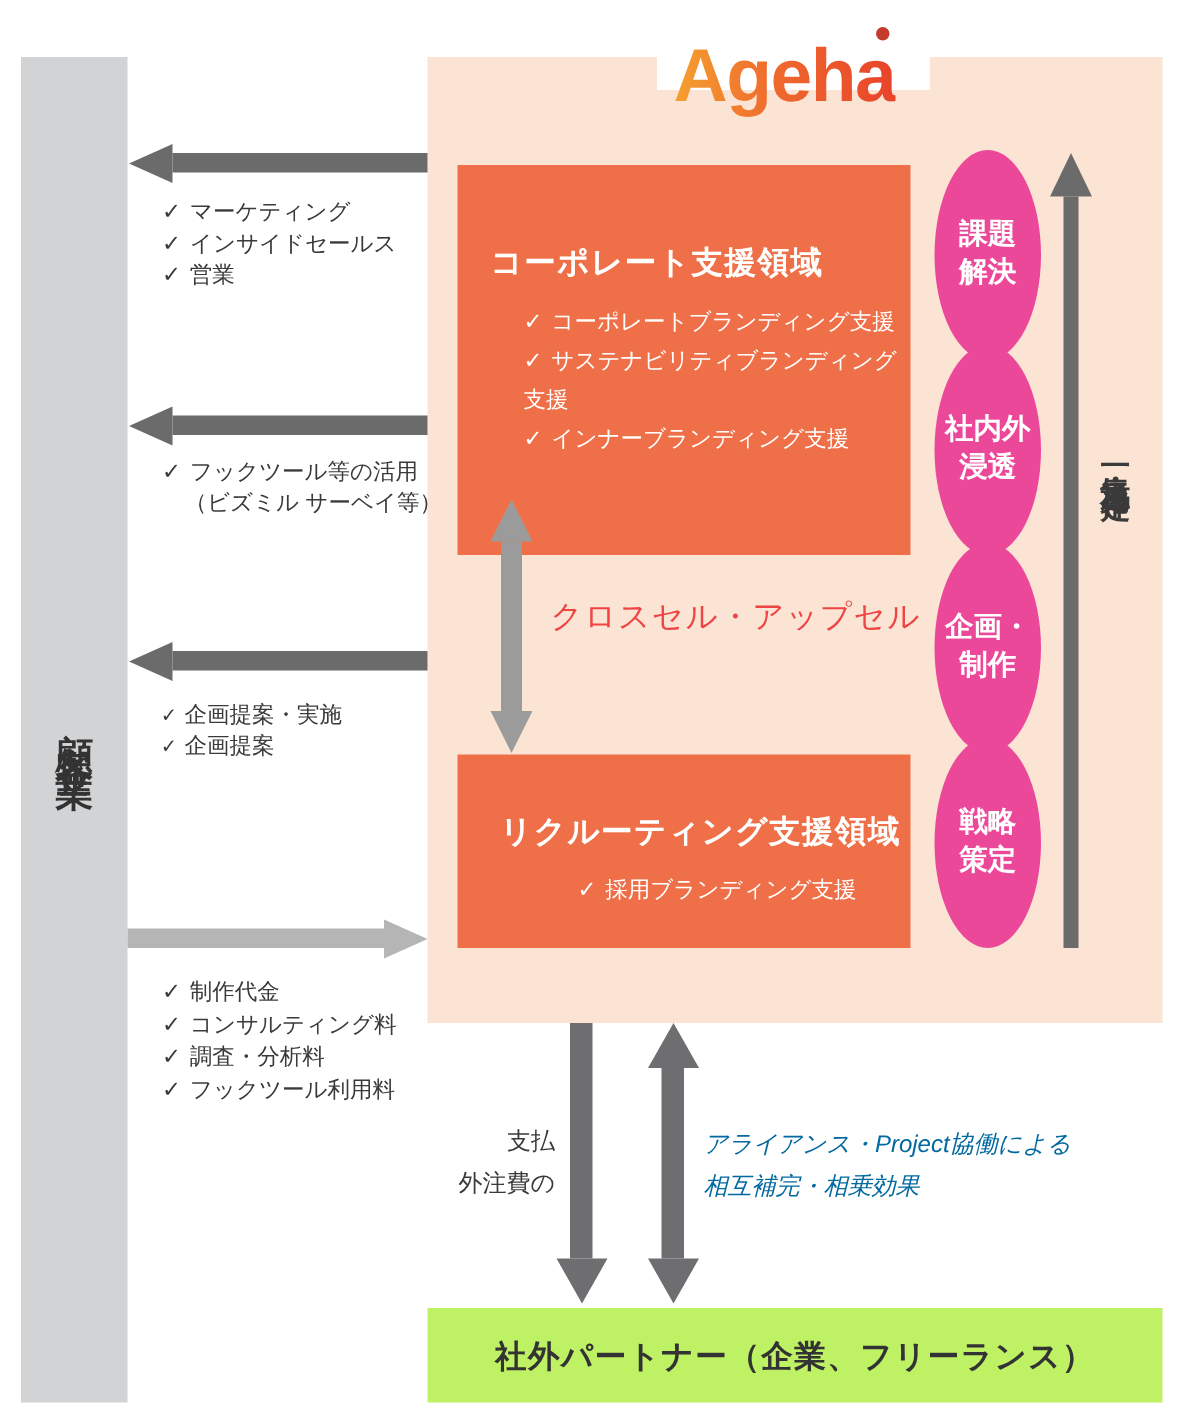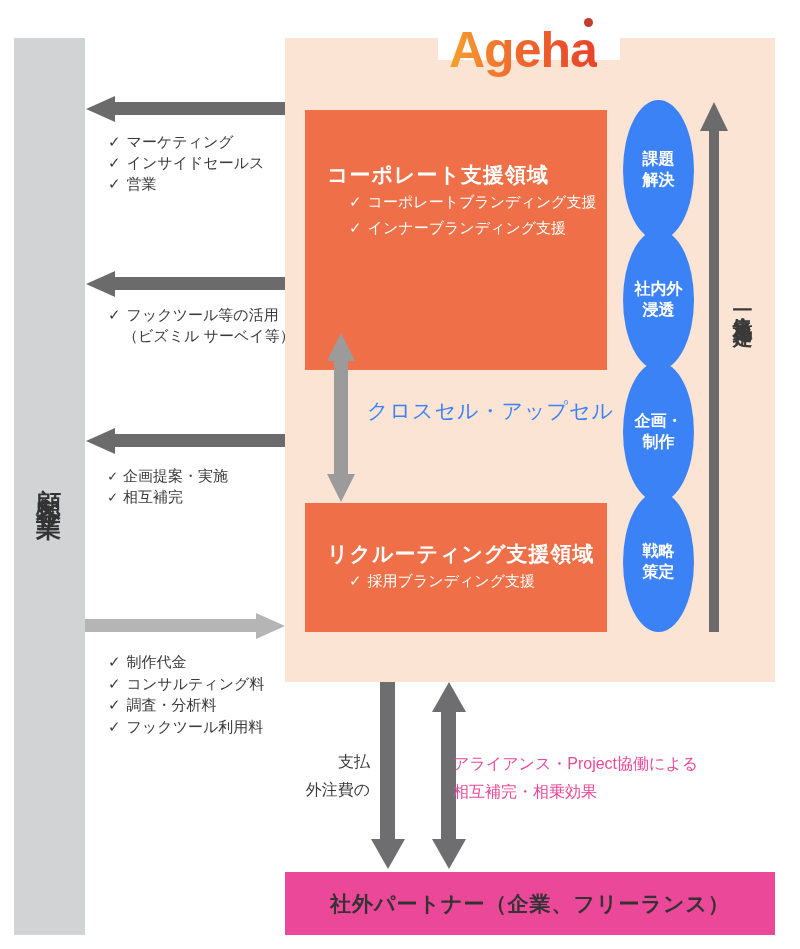--- a/index.html
+++ b/index.html
@@ -19,23 +19,23 @@
   .logo-backdrop { position:absolute; left:438px; top:38px; width:182px; height:22px; background:#ffffff; }
   .logo { position:absolute; left:449px; top:1px; font-size:50px; font-weight:bold; letter-spacing:-1px;
     color:#ee5a24;
     background:linear-gradient(90deg,#f5a02f 0%,#ef6a2e 45%,#e8432a 100%);
     -webkit-background-clip:text; background-clip:text;margin-top:20px; -webkit-text-fill-color:transparent; }
   .logo-dot { position:absolute; left:584px; top:18px; width:9px; height:9px; border-radius:50%; background:#c43a2b; }
 
   
   .obox { position:absolute; left:305px; width:302px; background:#ef7048; color:#fff; box-sizing:border-box; }
   .obox.corp { top:110px; height:260px; padding-top:51px; }
-  .obox.rec  { top:503px; height:129px; padding-top:37px; }
+  .obox.rec  { top:503px; height:129px; padding-top:37px;text-align:center; }
   .obox .box-title { font-size:21px; font-weight:bold; padding:0 0 0 22px; letter-spacing:1px; }
-  .obox .box-items { padding-left:44px; font-size:15px; line-height:26px; }
+  .obox .box-items { margin-top:13px; padding-left:44px; font-size:15px; line-height:26px; }
   .ck { margin-right:6px; }
 
   
   .chk-list { position:absolute; left:108px; font-size:15px; line-height:21px; color:#3a3a3a; white-space:nowrap; }
   .chk-list .note { padding-left:15px; }
   .chk-list.l1 { top:131px; }
   .chk-list.l2 { top:304px; }
   .chk-list.l3 { top:467px;font-family:Liberation Mono, monospace; }
   .chk-list.l4 { top:651px; line-height:21.5px; }
 
@@ -50,26 +50,26 @@
   .arrow-right::after { content:''; position:absolute; right:-29px; top:-6.5px;
     border-top:13px solid transparent; border-bottom:13px solid transparent; border-left:29px solid #b5b5b6; }
 
   
   .v-double { position:absolute; left:334px; top:361px; width:14px; height:113px; background:#9b9b9c; }
   .v-double::before { content:''; position:absolute; top:-28px; left:-7px;
     border-left:14px solid transparent; border-right:14px solid transparent; border-bottom:28px solid #9b9b9c; }
   .v-double::after { content:''; position:absolute; bottom:-28px; left:-7px;
     border-left:14px solid transparent; border-right:14px solid transparent; border-top:28px solid #9b9b9c; }
 
-  .cross-sell { position:absolute; left:367px; top:397px; font-size:21px; color:#3b82f6; letter-spacing:1px; }
+  .cross-sell { position:absolute; left:367px; top:397px; font-size:21px; color:#ef4444; letter-spacing:1px; }
 
   
   .step { position:absolute; left:623px; width:71px; height:140px; border-radius:50%;
-    background:#3b82f6; color:#fff; display:flex; flex-direction:column; align-items:center;
-    justify-content:center; font-size:16px; font-weight:bold; line-height:1.3; text-align:center; }
+    background:#ec4899; color:#fff; display:flex; flex-direction:column; align-items:center;
+    justify-content:center; font-size:19px; font-weight:bold; line-height:1.3; text-align:center; }
   .step.s1 { top:100px; } .step.s2 { top:230px; } .step.s3 { top:362px; } .step.s4 { top:492px; }
 
   
   .up-arrow { position:absolute; left:709px; top:131px; width:10px; height:501px; background:#6b6b6b; }
   .up-arrow::before { content:''; position:absolute; top:-29px; left:-9px;
     border-left:14px solid transparent; border-right:14px solid transparent; border-bottom:29px solid #6b6b6b; }
 
   .one-stop { position:absolute; left:730px; top:300px; writing-mode:vertical-rl; text-orientation:upright;
     font-size:20px; font-weight:600; letter-spacing:2px; color:#3a3a3a; }
 
@@ -78,24 +78,24 @@
   .down-arrow::after { content:''; position:absolute; bottom:-30px; left:-9.5px;
     border-left:17px solid transparent; border-right:17px solid transparent; border-top:30px solid #6e6e70; }
   .ud-double { position:absolute; left:441px; top:712px; width:15px; height:127px; background:#6e6e70; }
   .ud-double::before { content:''; position:absolute; top:-30px; left:-9.5px;
     border-left:17px solid transparent; border-right:17px solid transparent; border-bottom:30px solid #6e6e70; }
   .ud-double::after { content:''; position:absolute; bottom:-30px; left:-9.5px;
     border-left:17px solid transparent; border-right:17px solid transparent; border-top:30px solid #6e6e70; }
 
   .payment-label { position:absolute; left:260px; top:748px; width:110px; text-align:right;
     font-size:16px; line-height:28px; color:#3a3a3a; }
-  .alliance-label { position:absolute; left:453px; top:750px; font-size:16px; line-height:28px; color:#ec4899; }
+  .alliance-label { position:absolute; left:469px; top:750px; font-size:16px; line-height:28px; color:#0369a1;font-style:italic; }
 
   
-  .partner-bar { position:absolute; left:285px; top:872px; width:490px; height:63px; background:#ec4899;
+  .partner-bar { position:absolute; left:285px; top:872px; width:490px; height:63px; background:#bef264;
     display:flex; align-items:center; justify-content:center; }
   .partner-bar .label { font-size:21px; font-weight:bold; color:#333; letter-spacing:1px; }
 </style>
 </head>
 <body>
 
 <div class="canvas">
 
   <div class="panel"></div>
 
@@ -119,34 +119,35 @@
     <div><span class="ck">✓</span><span>営業</span></div>
   </div>
 
   <div class="chk-list l2">
     <div><span class="ck">✓</span><span>フックツール等の活用</span></div>
     <div class="note">（ビズミル サーベイ等）</div>
   </div>
 
   <div class="chk-list l3">
     <div><span class="ck">✓</span><span>企画提案・実施</span></div>
-    <div><span class="ck">✓</span><span>相互補完</span></div>
+    <div><span class="ck">✓</span><span>企画提案</span></div>
   </div>
 
   <div class="chk-list l4">
     <div><span class="ck">✓</span><span>制作代金</span></div>
     <div><span class="ck">✓</span><span>コンサルティング料</span></div>
     <div><span class="ck">✓</span><span>調査・分析料</span></div>
     <div><span class="ck">✓</span><span>フックツール利用料</span></div>
   </div>
 
   <div class="obox corp">
     <div class="box-title">コーポレート支援領域</div>
     <div class="box-items">
       <div><span class="ck">✓</span><span>コーポレートブランディング支援</span></div>
+      <div><span class="ck">✓</span><span>サステナビリティブランディング支援</span></div>
       <div><span class="ck">✓</span><span>インナーブランディング支援</span></div>
     </div>
   </div>
 
   <div class="v-double"></div>
   <div class="cross-sell">クロスセル・アップセル</div>
 
   <div class="obox rec">
     <div class="box-title">リクルーティング支援領域</div>
     <div class="box-items">

